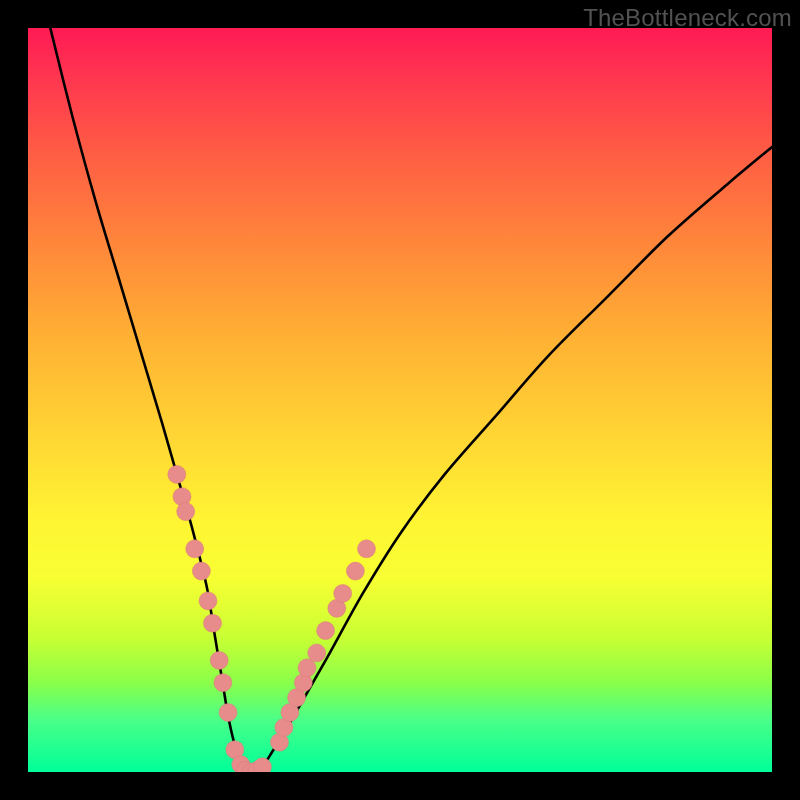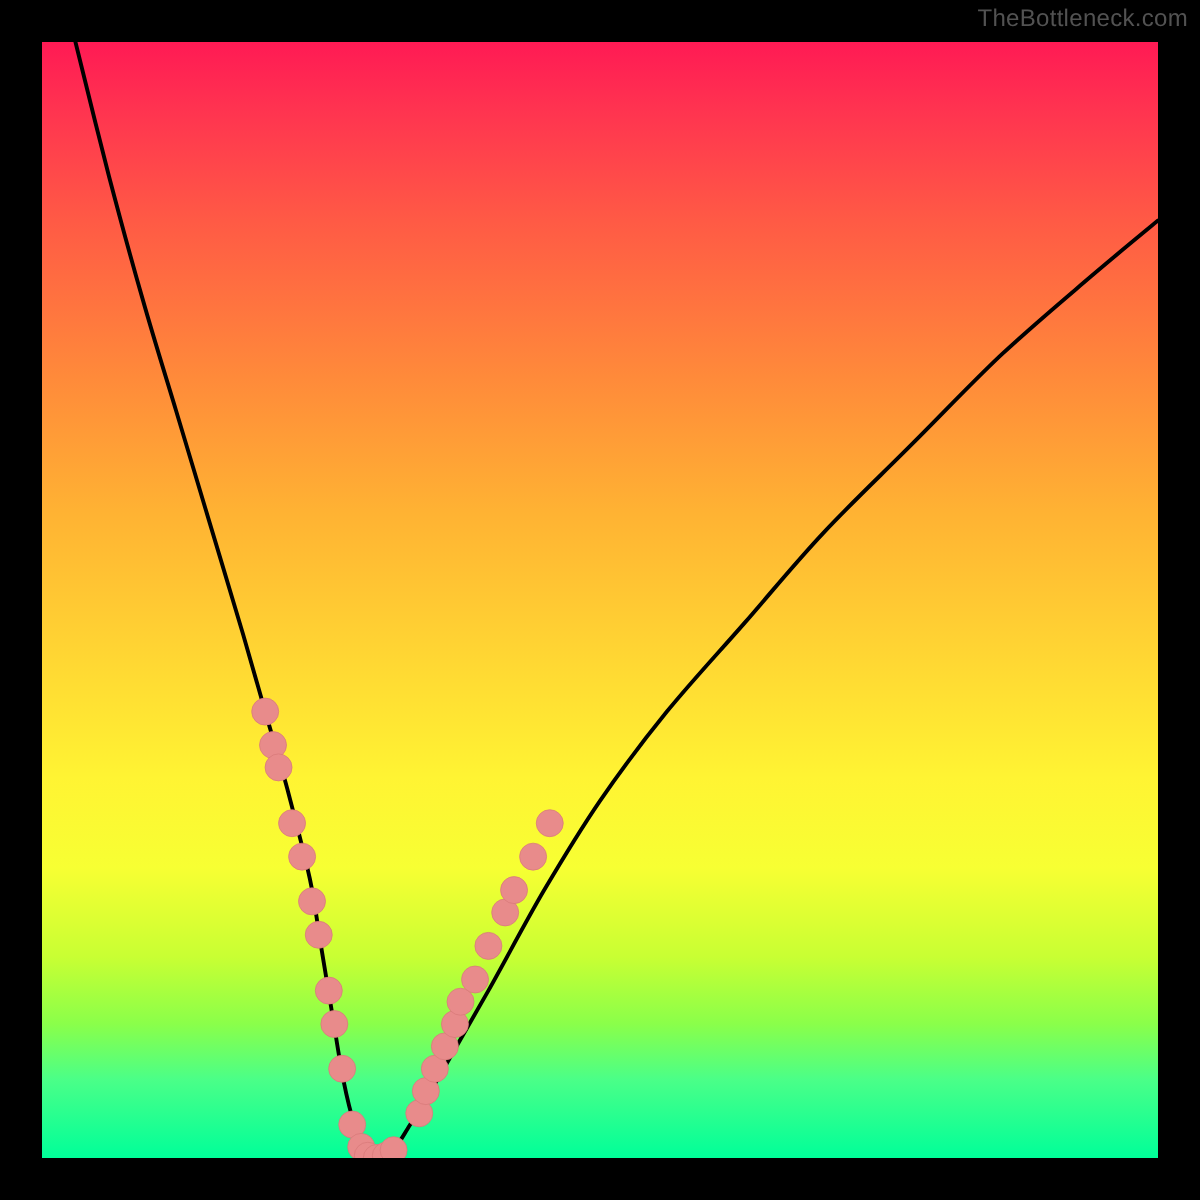--- a/index.html
+++ b/index.html
@@ -30,21 +30,21 @@
       #8aff4a 88%,
       #4aff88 93%,
       #00ff99 100%
     );
   }
   .watermark {
     position: absolute;
     top: 4px;
     right: 8px;
     color: #525252;
-    font-size: 16px;
+    font-size: 24px;
     font-weight: 500;
     letter-spacing: 0.2px;
   }
   svg.curve {
     position: absolute;
     left: 0;
     top: 0;
     width: 744px;
     height: 744px;
   }

